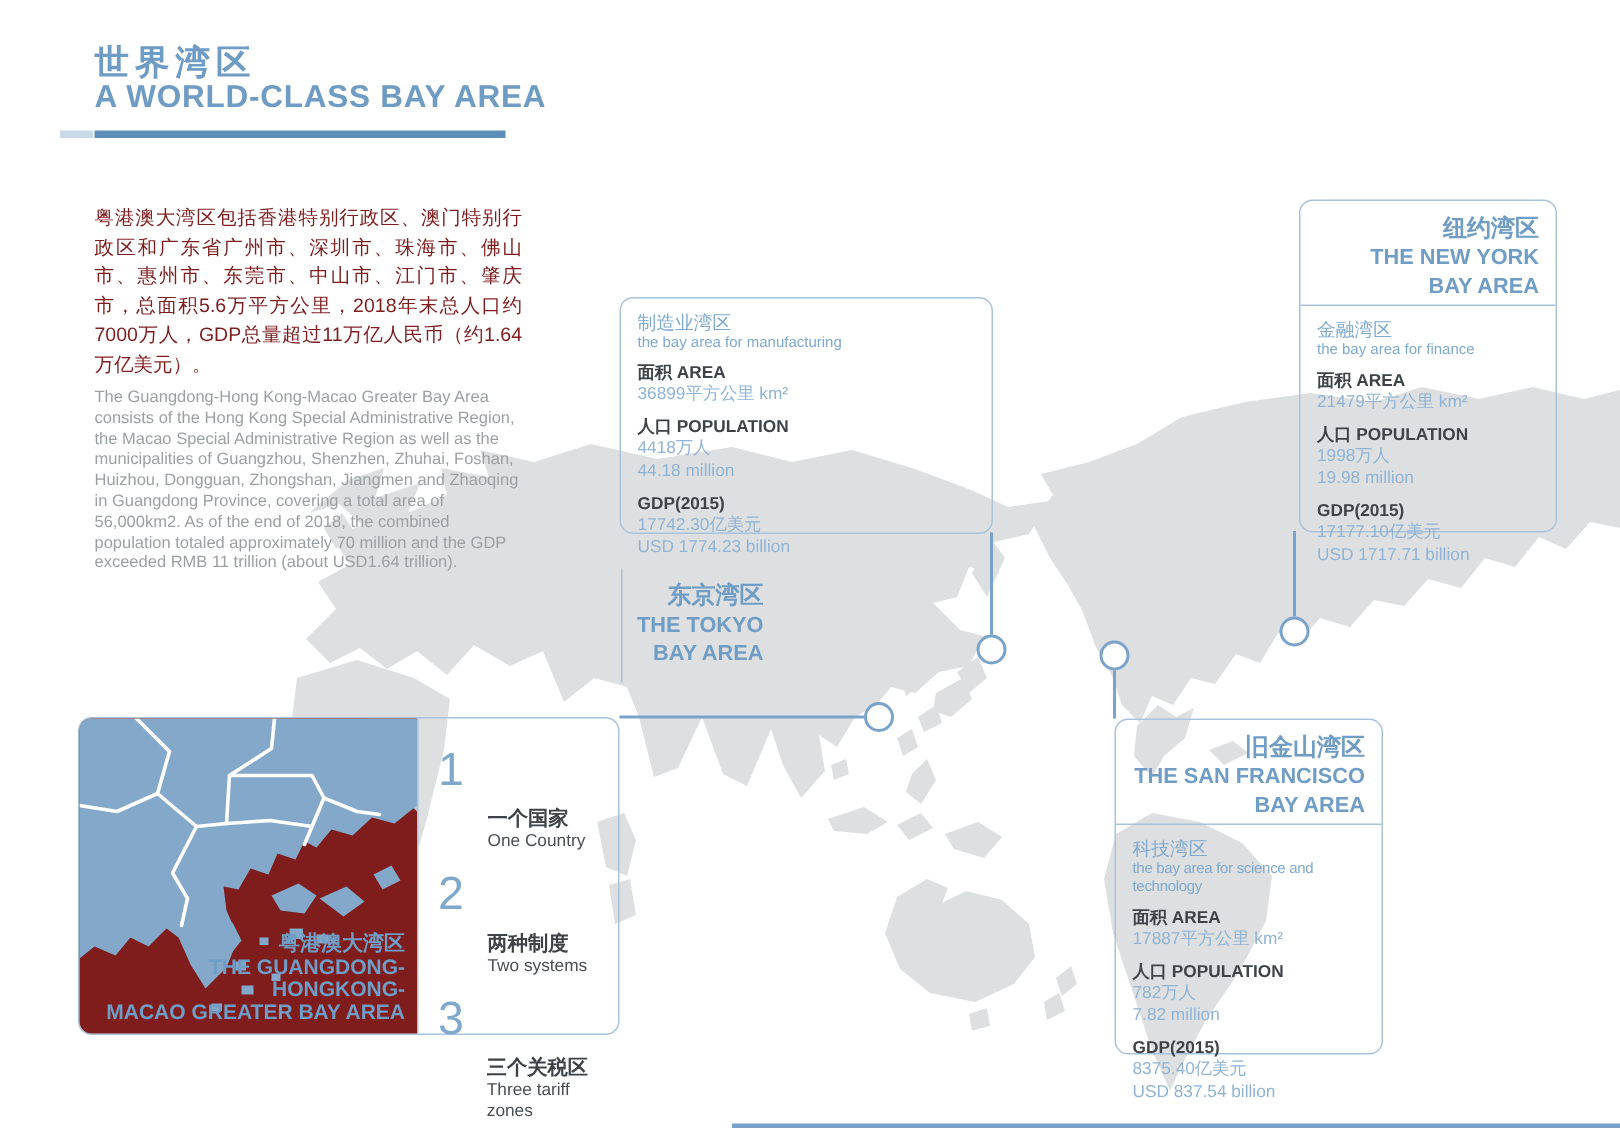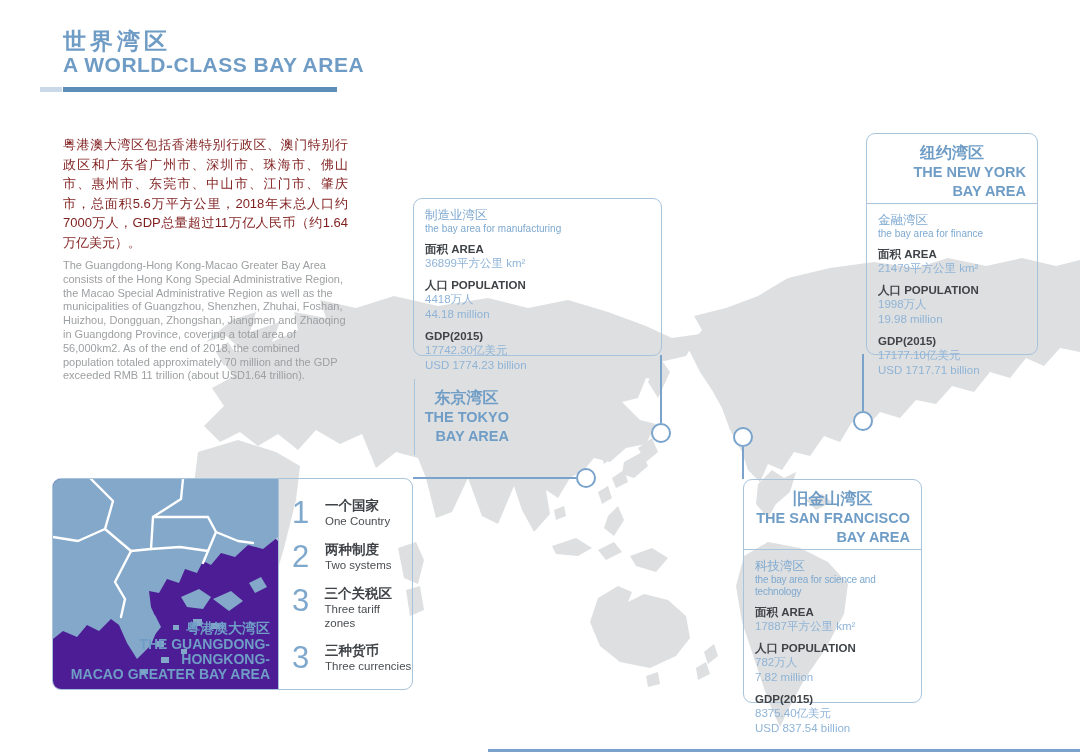--- a/index.html
+++ b/index.html
@@ -10,45 +10,45 @@
   .abs{position:absolute;}
   
   .title-zh{left:63px;top:26px;font-size:23px;font-weight:bold;color:#6f9cc5;letter-spacing:4px;z-index:2;}
   .title-en{left:63px;top:53px;font-size:21px;font-weight:bold;color:#6f9cc5;letter-spacing:.5px;z-index:2;}
   .rule-light{left:40px;top:87px;width:22px;height:4.5px;background:#c9d9e8;z-index:2;}
   .rule-dark{left:63px;top:87px;width:274px;height:4.5px;background:#5d8db9;z-index:2;}
   .intro-zh{left:63px;top:135px;width:285px;font-size:13px;line-height:19.5px;color:#7f1d1d;text-align:justify;z-index:2;}
   .intro-en{left:63px;top:259px;width:290px;font-size:11px;line-height:13.8px;color:#9da0a2;z-index:2;}
   
   .box{position:absolute;border:1.5px solid #a8c4dd;border-radius:9px;box-sizing:border-box;z-index:2;}
-  .box-title-zh{color:#6f9dc6;font-weight:bold;font-size:16px;line-height:20px;text-align:center;}
+  .box-title-zh{color:#6f9dc6;font-weight:bold;font-size:16px;line-height:20px;}
   .box-title-en{color:#6f9dc6;font-weight:bold;font-size:14.5px;line-height:19px;}
   .category-zh{color:#7ea9d0;font-size:12.5px;line-height:15px;}
   .category-en{color:#7ea9d0;font-size:10px;line-height:12px;}
   .sf .category-en{font-size:10px;letter-spacing:-.2px;}
   .stat-label{font-weight:bold;color:#3f4347;font-size:11.5px;line-height:14px;margin-top:7px;}
   .stat-value{color:#8fb4d7;font-size:11.5px;line-height:15px;}
   .tokyo{left:413px;top:198px;width:249px;height:158px;display:flex;flex-direction:column;}
   .tokyo .stats{flex:1;padding:9px 8px 6px 11px;box-sizing:border-box;}
   .tokyo .namecell{width:104px;border-left:1.5px solid #a8c4dd;box-sizing:border-box;padding:9px 9px;text-align:right;}
   .vbox .titlecell{height:70px;border-bottom:1.5px solid #a8c4dd;box-sizing:border-box;padding:9px 11px;text-align:right;}
   .vbox .stats{padding:9px 11px 6px 11px;box-sizing:border-box;}
   .newyork{left:866px;top:133px;width:172px;height:222px;}
   .sf{left:743px;top:479px;width:179px;height:224px;}
   
   .gba{left:52px;top:478px;width:361px;height:212px;display:flex;}
-  .gba .mapcell{width:225px;position:relative;background:#4c1d95;border-radius:8px 0 0 8px;overflow:hidden;}
+  .gba .mapcell{width:225px;position:relative;background:#7f1d1d;border-radius:8px 0 0 8px;overflow:hidden;}
   .gba .listcell{flex:1;border-left:1.5px solid #a8c4dd;box-sizing:border-box;padding:17px 0 0 13px;}
   .gba-title{position:absolute;right:8px;bottom:7px;text-align:right;}
   .gba-title .zh{color:#6f9dc6;font-weight:bold;font-size:14px;line-height:18px;}
   .gba-title .en{color:#6f9dc6;font-weight:bold;font-size:14px;line-height:15px;}
   .principle{display:flex;margin-bottom:11px;}
   .principle .num{font-size:31px;line-height:33px;color:#7fa8cd;width:24px;text-align:left;}
   .principle .labels{margin-left:9px;padding-top:2px;}
-  .principle .zh{font-size:13.5px;font-weight:bold;color:#3f4347;line-height:16px;}
+  .principle .zh{font-size:13.5px;font-weight:bold;color:#3f4347;line-height:16px;margin-top:40px;}
   .principle .en{font-size:11.5px;color:#4a4e52;line-height:14px;}
   
   .cline{position:absolute;background:#7aa3cc;z-index:3;}
   .cdot{position:absolute;width:20px;height:20px;border:2px solid #7aa3cc;border-radius:50%;background:#ffffff;box-sizing:border-box;z-index:3;}
   .bottom-rule{position:absolute;left:488px;top:749px;width:592px;height:2.5px;background:#7aa3cc;z-index:3;}
   
   #worldmap{position:absolute;left:0;top:0;z-index:1;}
   #gbamap{position:absolute;left:0;top:0;}
 </style>
 </head>

